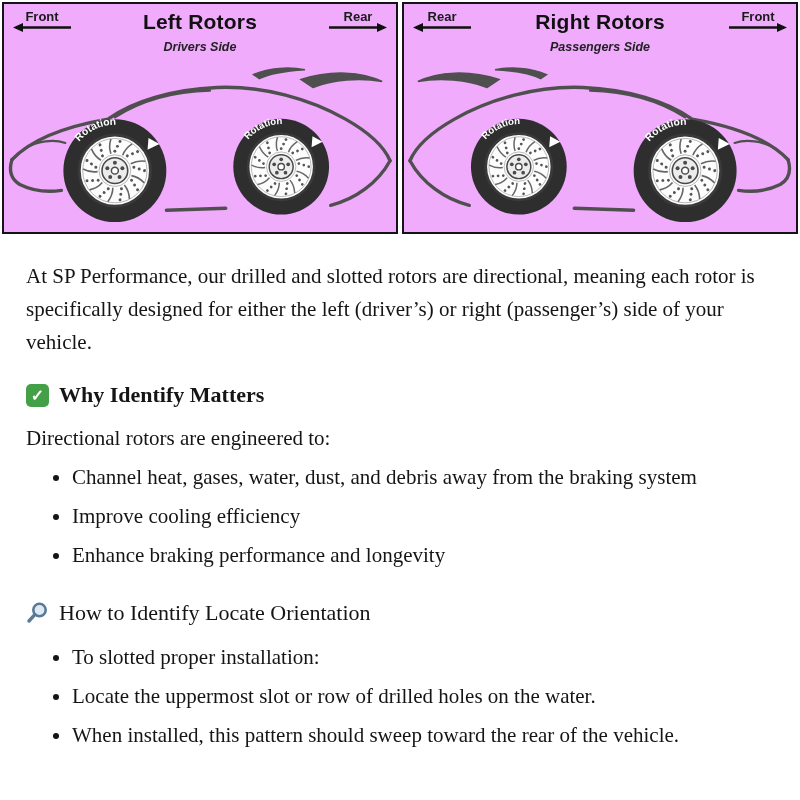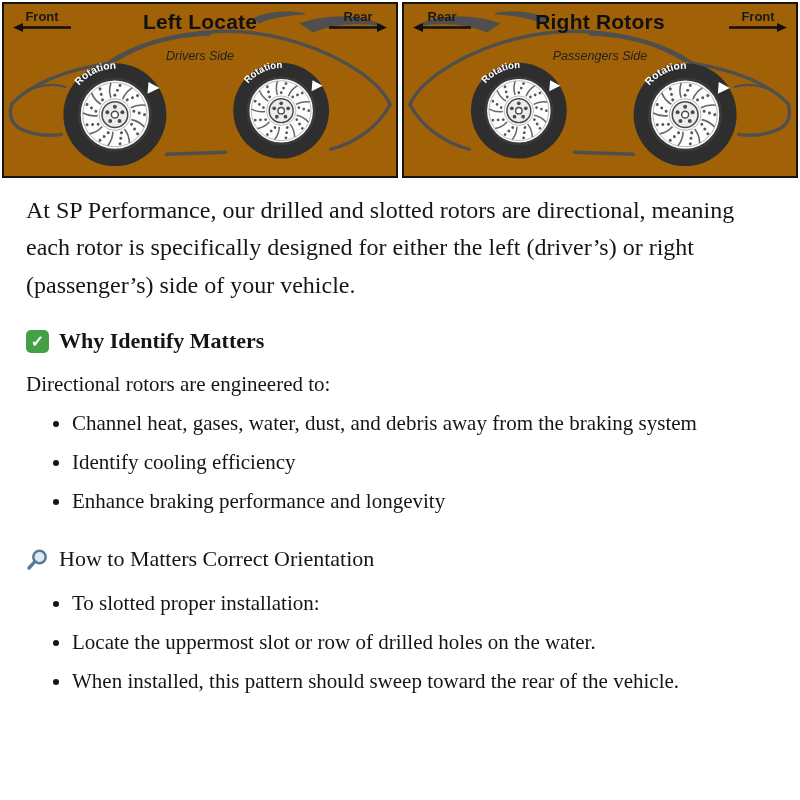--- a/index.html
+++ b/index.html
@@ -5,40 +5,40 @@
   * { box-sizing: border-box; }
   html,body { margin:0; padding:0; background:#fff; }
   body {
     width:800px; height:800px; overflow:hidden;
     font-family:"Liberation Serif", serif; color:#151515;
   }
 
   
   .diagram { display:flex; gap:4px; padding:2px 2px 0 2px; }
   .panel {
-    position:relative; flex:1; height:176px;
-    border:2px solid #141414; background:#a16207; overflow:hidden;
+    position:relative; flex:1; height:232px;
+    border:2px solid #141414; background:#f0abfc; overflow:hidden;
   }
   .panel-labels {
     position:absolute; top:0; left:0; right:0; z-index:2;
     display:flex; justify-content:space-between; align-items:flex-start;
     padding:5px 7px 0 7px;
     font-family:"Liberation Sans", sans-serif;
   }
   .dir-label { width:62px; text-align:center; }
   .dir-label .txt { font-weight:bold; font-size:13px; color:#1a1a1a; display:block; }
   .dir-label svg { display:block; margin:-1px auto 0; }
   .title-block { text-align:center; margin-top:1px; }
   .panel-title { font-weight:bold; font-size:21px; letter-spacing:.2px; color:#111; }
-  .panel-subtitle { font-weight:normal; font-style:italic; font-size:12.5px; color:#222; margin-top:15px; }
+  .panel-subtitle { font-weight:bold; font-style:italic; font-size:12.5px; color:#222; margin-top:6px; }
   .car-svg { position:absolute; left:0; bottom:0; width:100%; height:168px; z-index:1; }
 
   
   .content { padding:14px 26px 0 26px; }
-  .intro { font-size:24px; line-height:1.56; margin:0 0 20px 0; }
+  .intro { font-size:21px; line-height:1.56; margin:12px 0 20px 0; }
   .sec-heading {
     font-size:22px; margin:24px 0 14px 0; font-weight:bold;
     display:flex; align-items:center; gap:10px;
   }
   .sec-heading.light { font-weight:normal; margin:28px 0 16px 0; }
   .check-icon {
     width:23px; height:23px; border-radius:5px; background:#43a047;
     display:inline-flex; align-items:center; justify-content:center;
     color:#fff; font-family:"Liberation Sans",sans-serif;
     font-size:16px; font-weight:bold; flex:0 0 auto;
@@ -111,21 +111,21 @@
   <div class="panel">
     <div class="panel-labels">
       <div class="dir-label">
         <span class="txt">Front</span>
         <svg width="58" height="9">
           <line x1="8" y1="4.5" x2="58" y2="4.5" stroke="#111" stroke-width="2.6"></line>
           <polygon points="0,4.5 10,0 10,9" fill="#111"></polygon>
         </svg>
       </div>
       <div class="title-block">
-        <div class="panel-title">Left Locate</div>
+        <div class="panel-title">Left Rotors</div>
         <div class="panel-subtitle">Drivers Side</div>
       </div>
       <div class="dir-label">
         <span class="txt">Rear</span>
         <svg width="58" height="9">
           <line x1="0" y1="4.5" x2="50" y2="4.5" stroke="#111" stroke-width="2.6"></line>
           <polygon points="58,4.5 48,0 48,9" fill="#111"></polygon>
         </svg>
       </div>
     </div>
@@ -176,30 +176,30 @@
     <span class="check-icon">
         <span>✓</span>
       </span>
     <span>Why Identify Matters</span>
   </div>
 
   <p class="lead">Directional rotors are engineered to:</p>
 
   <ul class="blist">
     <li>Channel heat, gases, water, dust, and debris away from the braking system</li>
-    <li>Identify cooling efficiency</li>
+    <li>Improve cooling efficiency</li>
     <li>Enhance braking performance and longevity</li>
   </ul>
 
   <div class="sec-heading light">
     <svg class="mag-icon" width="23" height="23" viewBox="0 0 23 23">
       <circle cx="13.5" cy="9" r="6.2" fill="#dde9f3" stroke="#5a7a96" stroke-width="2.6"></circle>
       <line x1="8.8" y1="13.6" x2="3" y2="20" stroke="#5a7a96" stroke-width="3.4" stroke-linecap="round"></line>
     </svg>
-    <span>How to Matters Correct Orientation</span>
+    <span>How to Identify Locate Orientation</span>
   </div>
 
   <ul class="blist">
     <li>To slotted proper installation:</li>
     <li>Locate the uppermost slot or row of drilled holes on the water.</li>
     <li>When installed, this pattern should sweep toward the rear of the vehicle.</li>
   </ul>
 
 </div>
 

